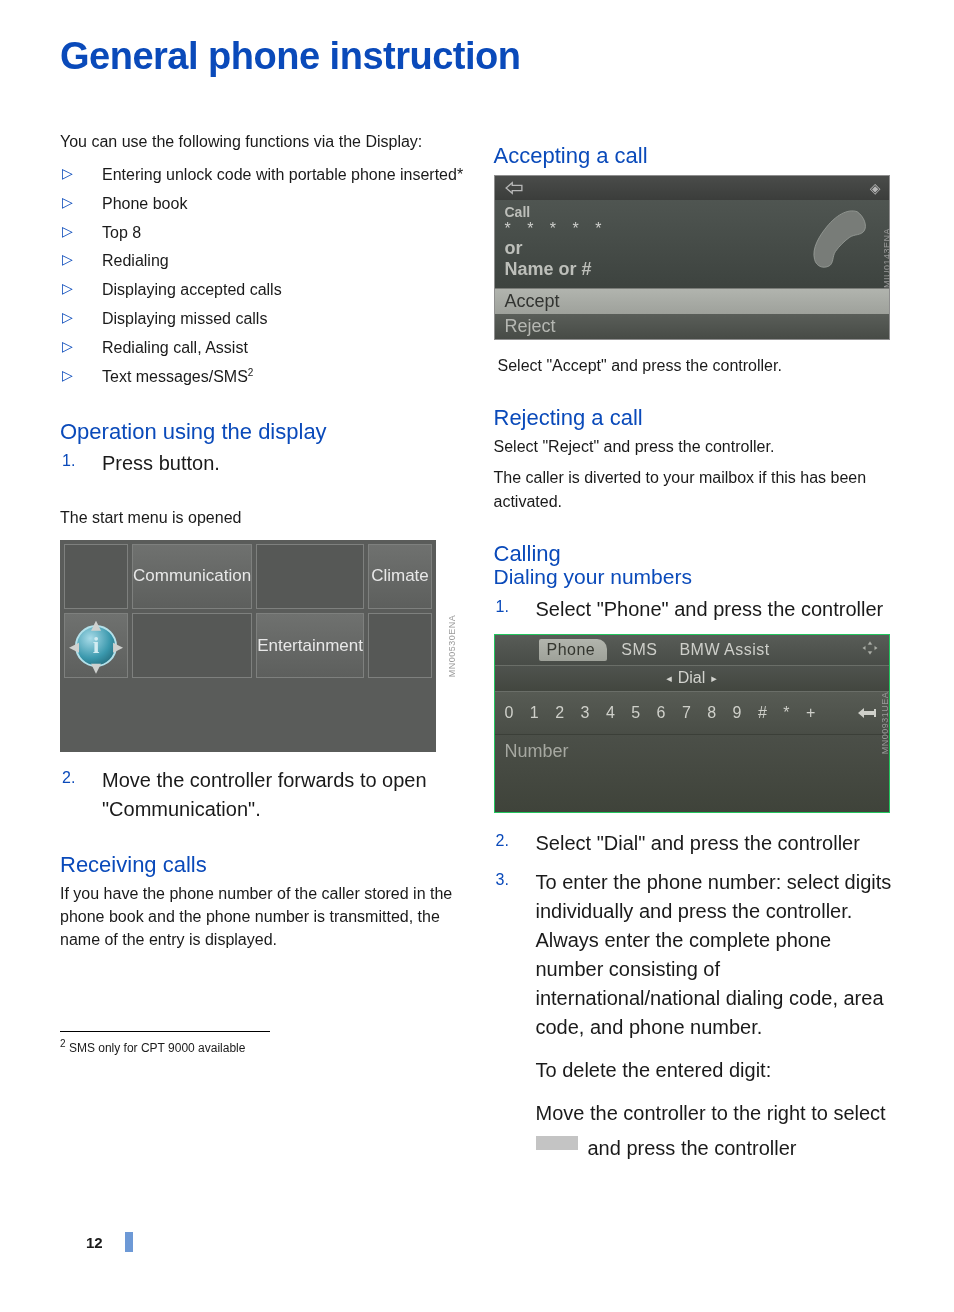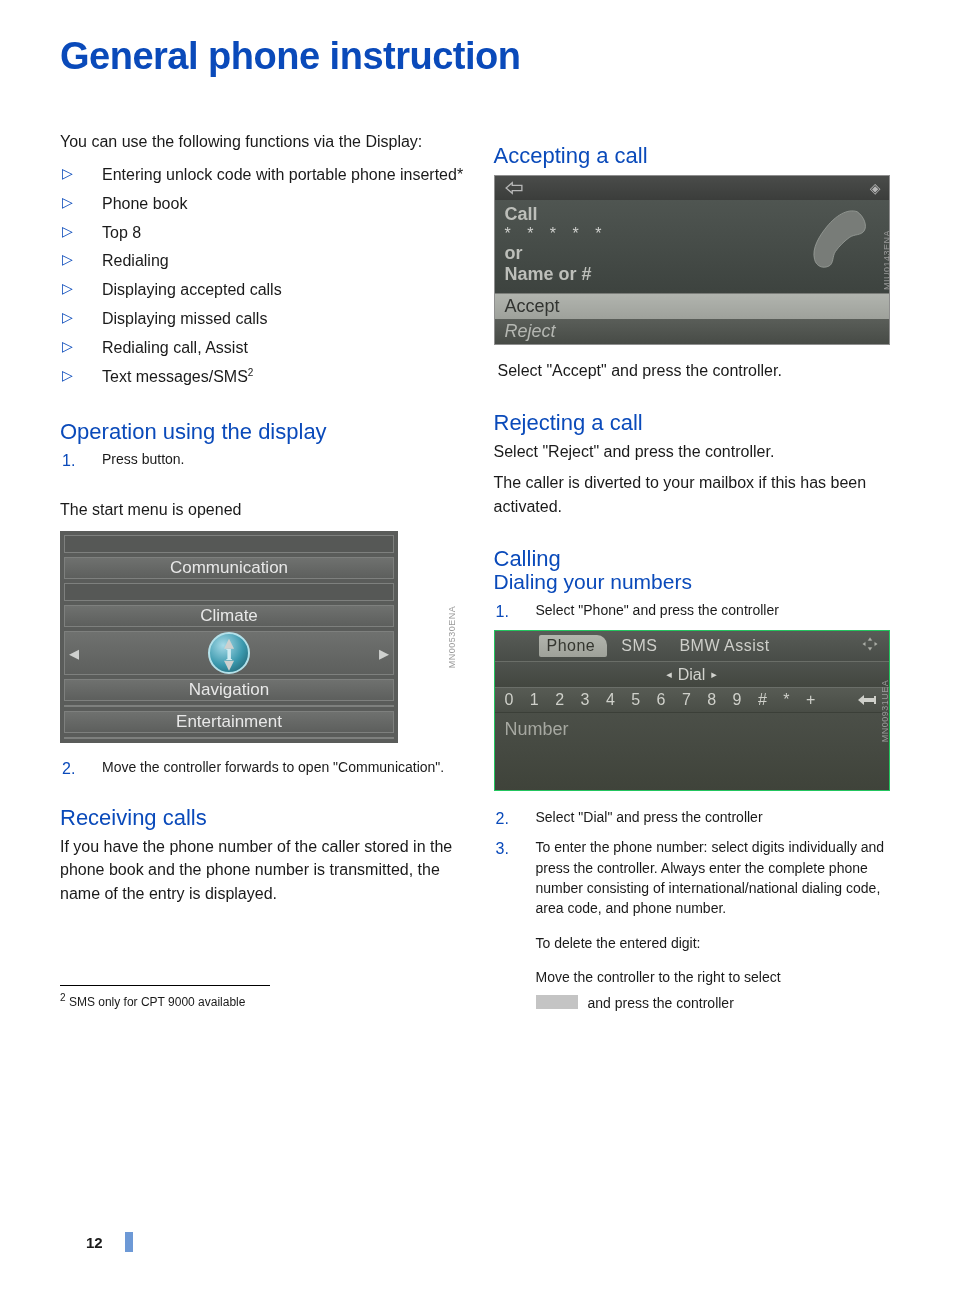--- a/index.html
+++ b/index.html
@@ -69,21 +69,21 @@
   .body {
     font-size: 16px;
     line-height: 1.45;
     font-stretch: condensed;
   }
   ol.num { list-style: none; padding: 0; counter-reset: step; }
   ol.num > li {
     counter-increment: step;
     position: relative;
     padding-left: 42px;
-    font-size: 14px;
+    font-size: 20px;
     line-height: 1.45;
     margin-bottom: 10px;
     font-stretch: condensed;
   }
   ol.num > li::before {
     content: counter(step) ".";
     position: absolute;
     left: 2px;
     top: 0;
     color: #0a4aba;
@@ -92,24 +92,24 @@
   ol.num > li .extra { margin-top: 14px; display: block; }
   ol.num > li .sub1 { margin-top: 14px; display: block; }
   ol.num > li .sub2 { margin-top: 6px; display: block; padding-left: 52px; position: relative; }
   ol.num > li .sub2 .grey-box {
     position: absolute; left: 0; top: 2px; width: 42px; height: 14px; background: #c4c4c4;
   }
 
   
   .menu-shot-wrap { position: relative; margin-top: 10px; margin-bottom: 14px; }
   .menu-shot {
-    width: 338px; height: 212px;
+    width: 376px; height: 212px;
     background: #5a5c5a;
     display: grid;
-    grid-template-columns: 1fr;
+    grid-template-columns: 1fr 1fr 1fr 1fr;
     grid-template-rows: 1fr 1fr 1fr;
     gap: 4px;
     padding: 4px;
   }
   .menu-cell {
     background: linear-gradient(#6f716f,#5d5f5d);
     display: flex; align-items: center; justify-content: center;
     color: #e8e8e8; font-size: 17px; border: 1px solid #7e807e;
     font-family: Arial, sans-serif;
   }
@@ -147,35 +147,35 @@
     display: flex; justify-content: space-between; padding: 0 8px; align-items:center;
   }
   .icon-back { width:22px; height:14px; }
   .icon-diamond { color:#b7b7b7; font-size:14px; }
   .call-body {
     background: linear-gradient(#4f5551,#3d433f);
     padding: 4px 10px 8px 10px;
     color: #cfd0cd;
     position: relative;
   }
-  .call-line1 { font-size: 18px; font-weight: 600; color:#bdbfba; }
+  .call-line1 { font-size: 14px; font-weight: 600; color:#bdbfba; }
   .call-line2 { font-size: 16px; letter-spacing: 6px; }
   .call-line3 { font-size: 18px; font-weight: 600; color:#bdbfba; }
   .call-line4 { font-size: 18px; font-weight: 600; color:#bdbfba; }
   .handset {
     position: absolute; right: 12px; top: 2px; width: 80px; height: 80px;
   }
   .call-accept {
     background: linear-gradient(#b1b4ae,#9ea19b); color:#323431;
     font-size: 18px; font-weight: 500; padding: 2px 10px;
     border-top: 1px solid #7b7d79;
   }
   .call-reject {
     background: linear-gradient(#5a5e59,#474b46); color:#b5b7b2;
-    font-size: 18px; font-weight: 500; padding: 2px 10px; font-style: italic;
+    font-size: 18px; font-weight: 500; padding: 2px 10px;
   }
   .call-code {
     position: absolute; right: -18px; top: 50%;
     transform: translateY(-50%) rotate(-90deg);
     font-size: 9px; color: #9a9a9a; letter-spacing: 0.5px;
   }
 
   
   .dial-shot-wrap { position: relative; margin-top: 8px; margin-bottom: 16px; }
   .dial-shot {
@@ -197,21 +197,21 @@
     padding: 2px 12px 2px 8px;
   }
   .tab-spacer { flex: 0 0 32px; }
   .tab-right { margin-left: auto; color:#aeb1a9; font-size:16px; padding-right:4px; }
   .dial-row2 {
     height: 26px; display:flex; align-items:center; justify-content:center;
     background: linear-gradient(#4f534e,#42463f); color:#d2d3ce; font-size:16px;
     border-top:1px solid #6a6e68;
   }
   .dial-row3 {
-    height: 26px; background: linear-gradient(#575b54,#494d46);
+    height: 44px; background: linear-gradient(#575b54,#494d46);
     display: flex; align-items:center; padding: 0 10px;
     border-top:1px solid #6a6e68; border-bottom:1px solid #3b3f38;
   }
   .digits { letter-spacing: 6px; color:#cfd0ca; font-size: 16px; }
   .bksp { margin-left: auto; }
   .dial-row4 {
     padding: 6px 10px 50px 10px; color:#a6a8a1; font-size:18px;
     background: linear-gradient(#4b4f48,#3f433a);
   }
   .dial-code {
@@ -272,23 +272,20 @@
         <div class="menu-cell">
           <span>Climate</span>
         </div>
         <div class="menu-center" style="position:relative;">
           <span class="arrow-top" style="top:-2px;">▴</span>
           <span class="arrow-lt" style="left:4px;">◂</span>
           <div class="orb"></div>
           <span class="arrow-rt" style="right:4px;">▸</span>
           <span class="arrow-bot" style="bottom:-2px;">▾</span>
         </div>
-        <div class="menu-cell">
-          <span>Navigation</span>
-        </div>
 
         <div class="menu-cell" style="background:#565856;"></div>
         <div class="menu-cell">
           <span>Entertainment</span>
         </div>
         <div class="menu-cell" style="background:#565856;"></div>
       </div>
       <span class="menu-code">MN00530ENA</span>
     </div>
 

